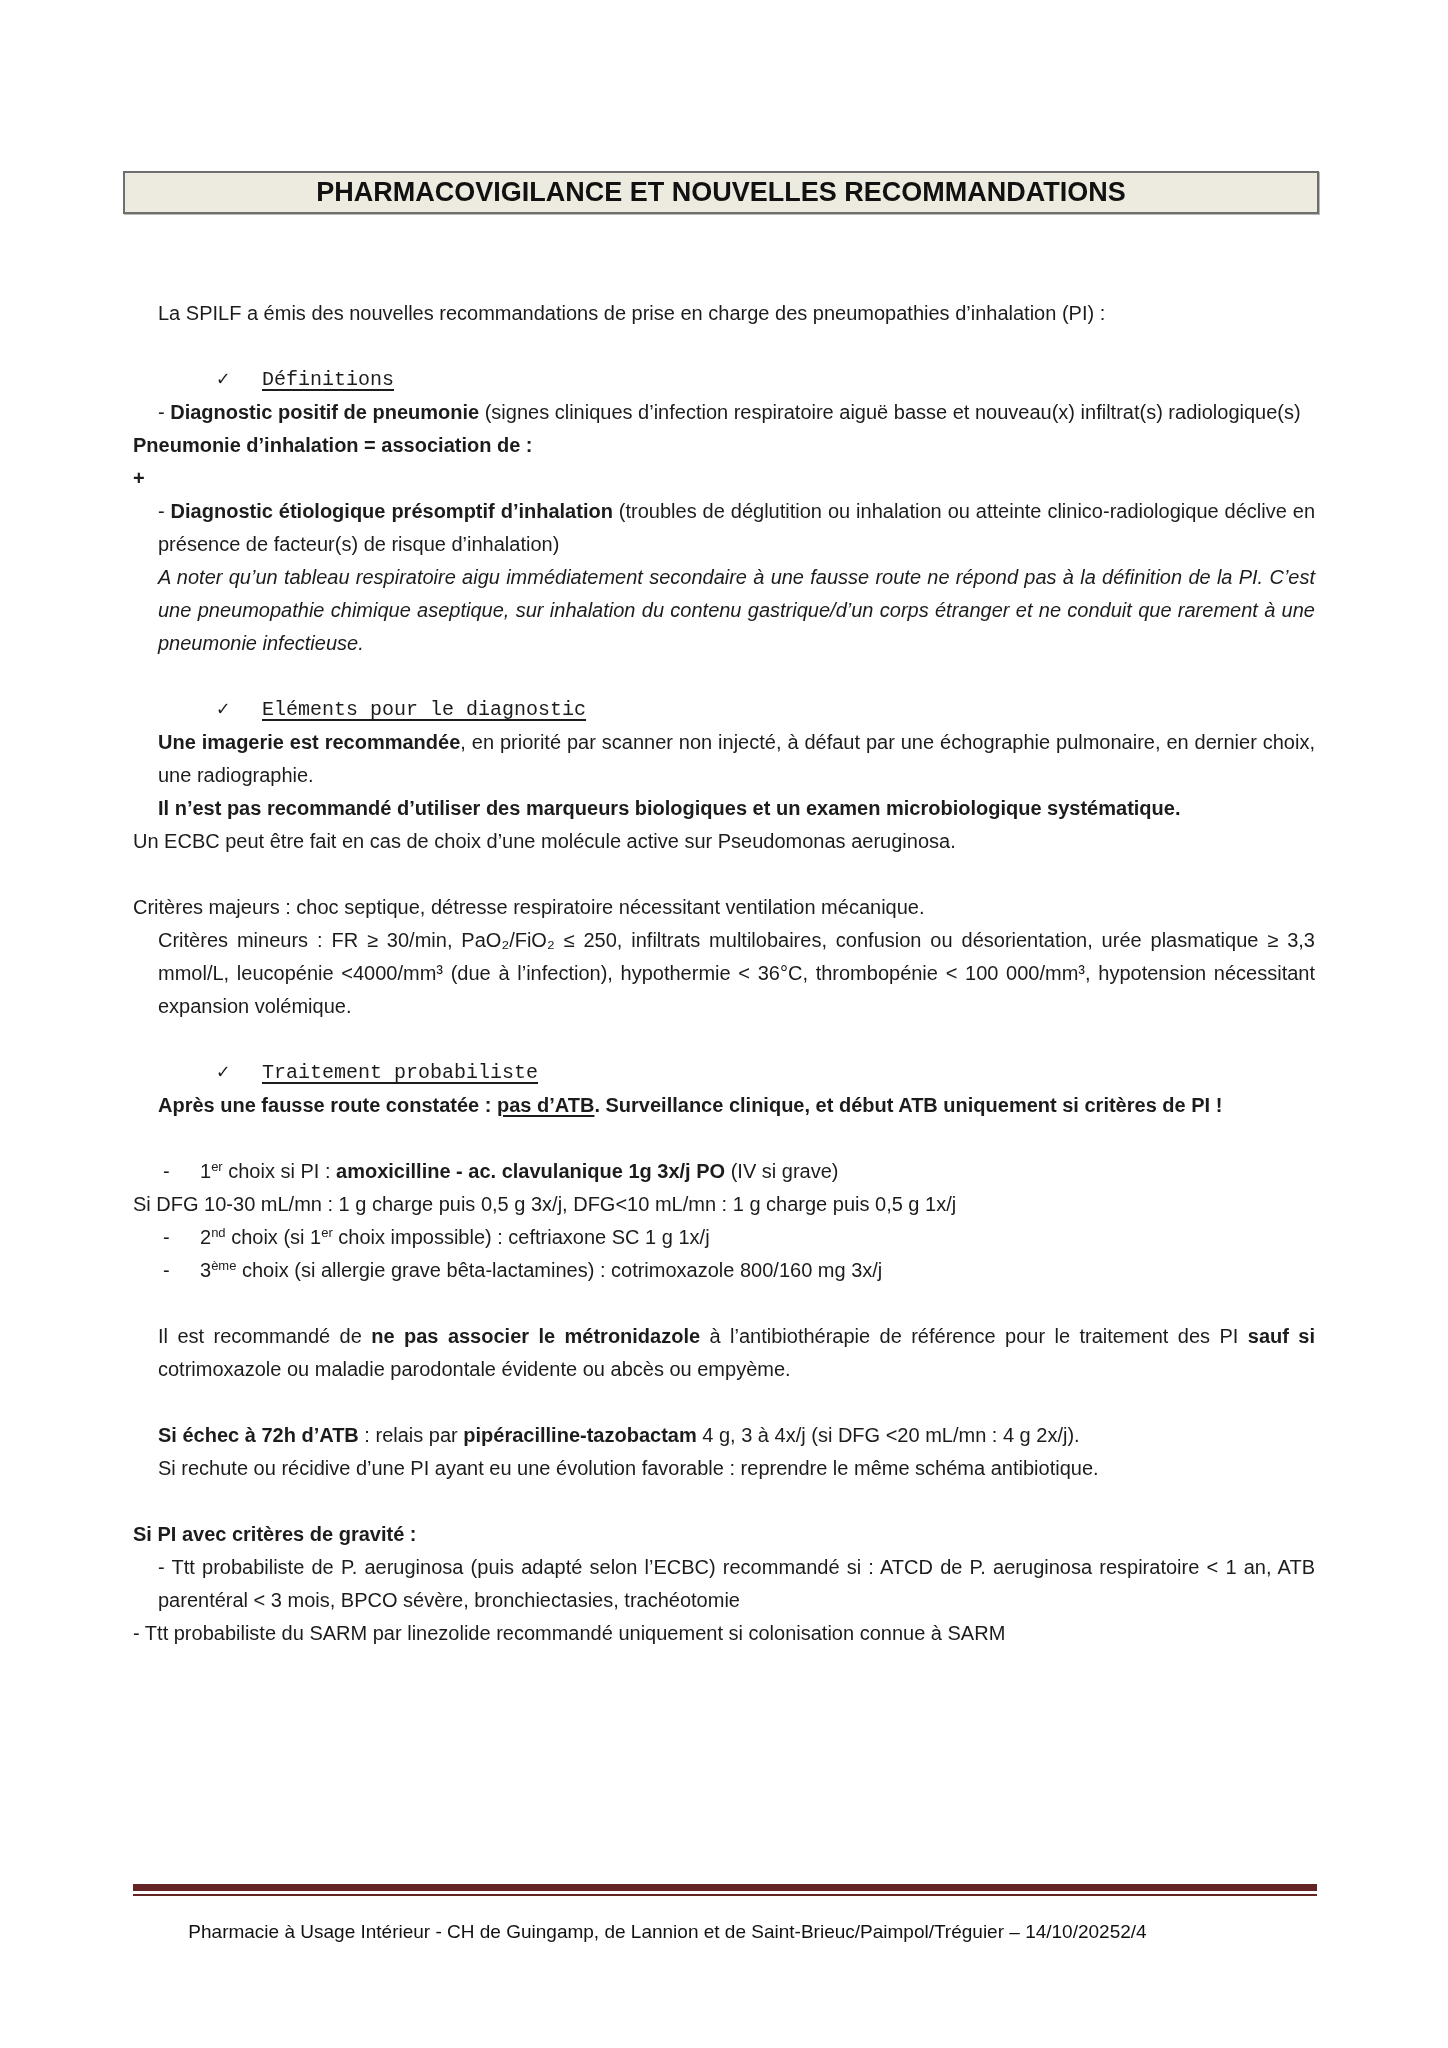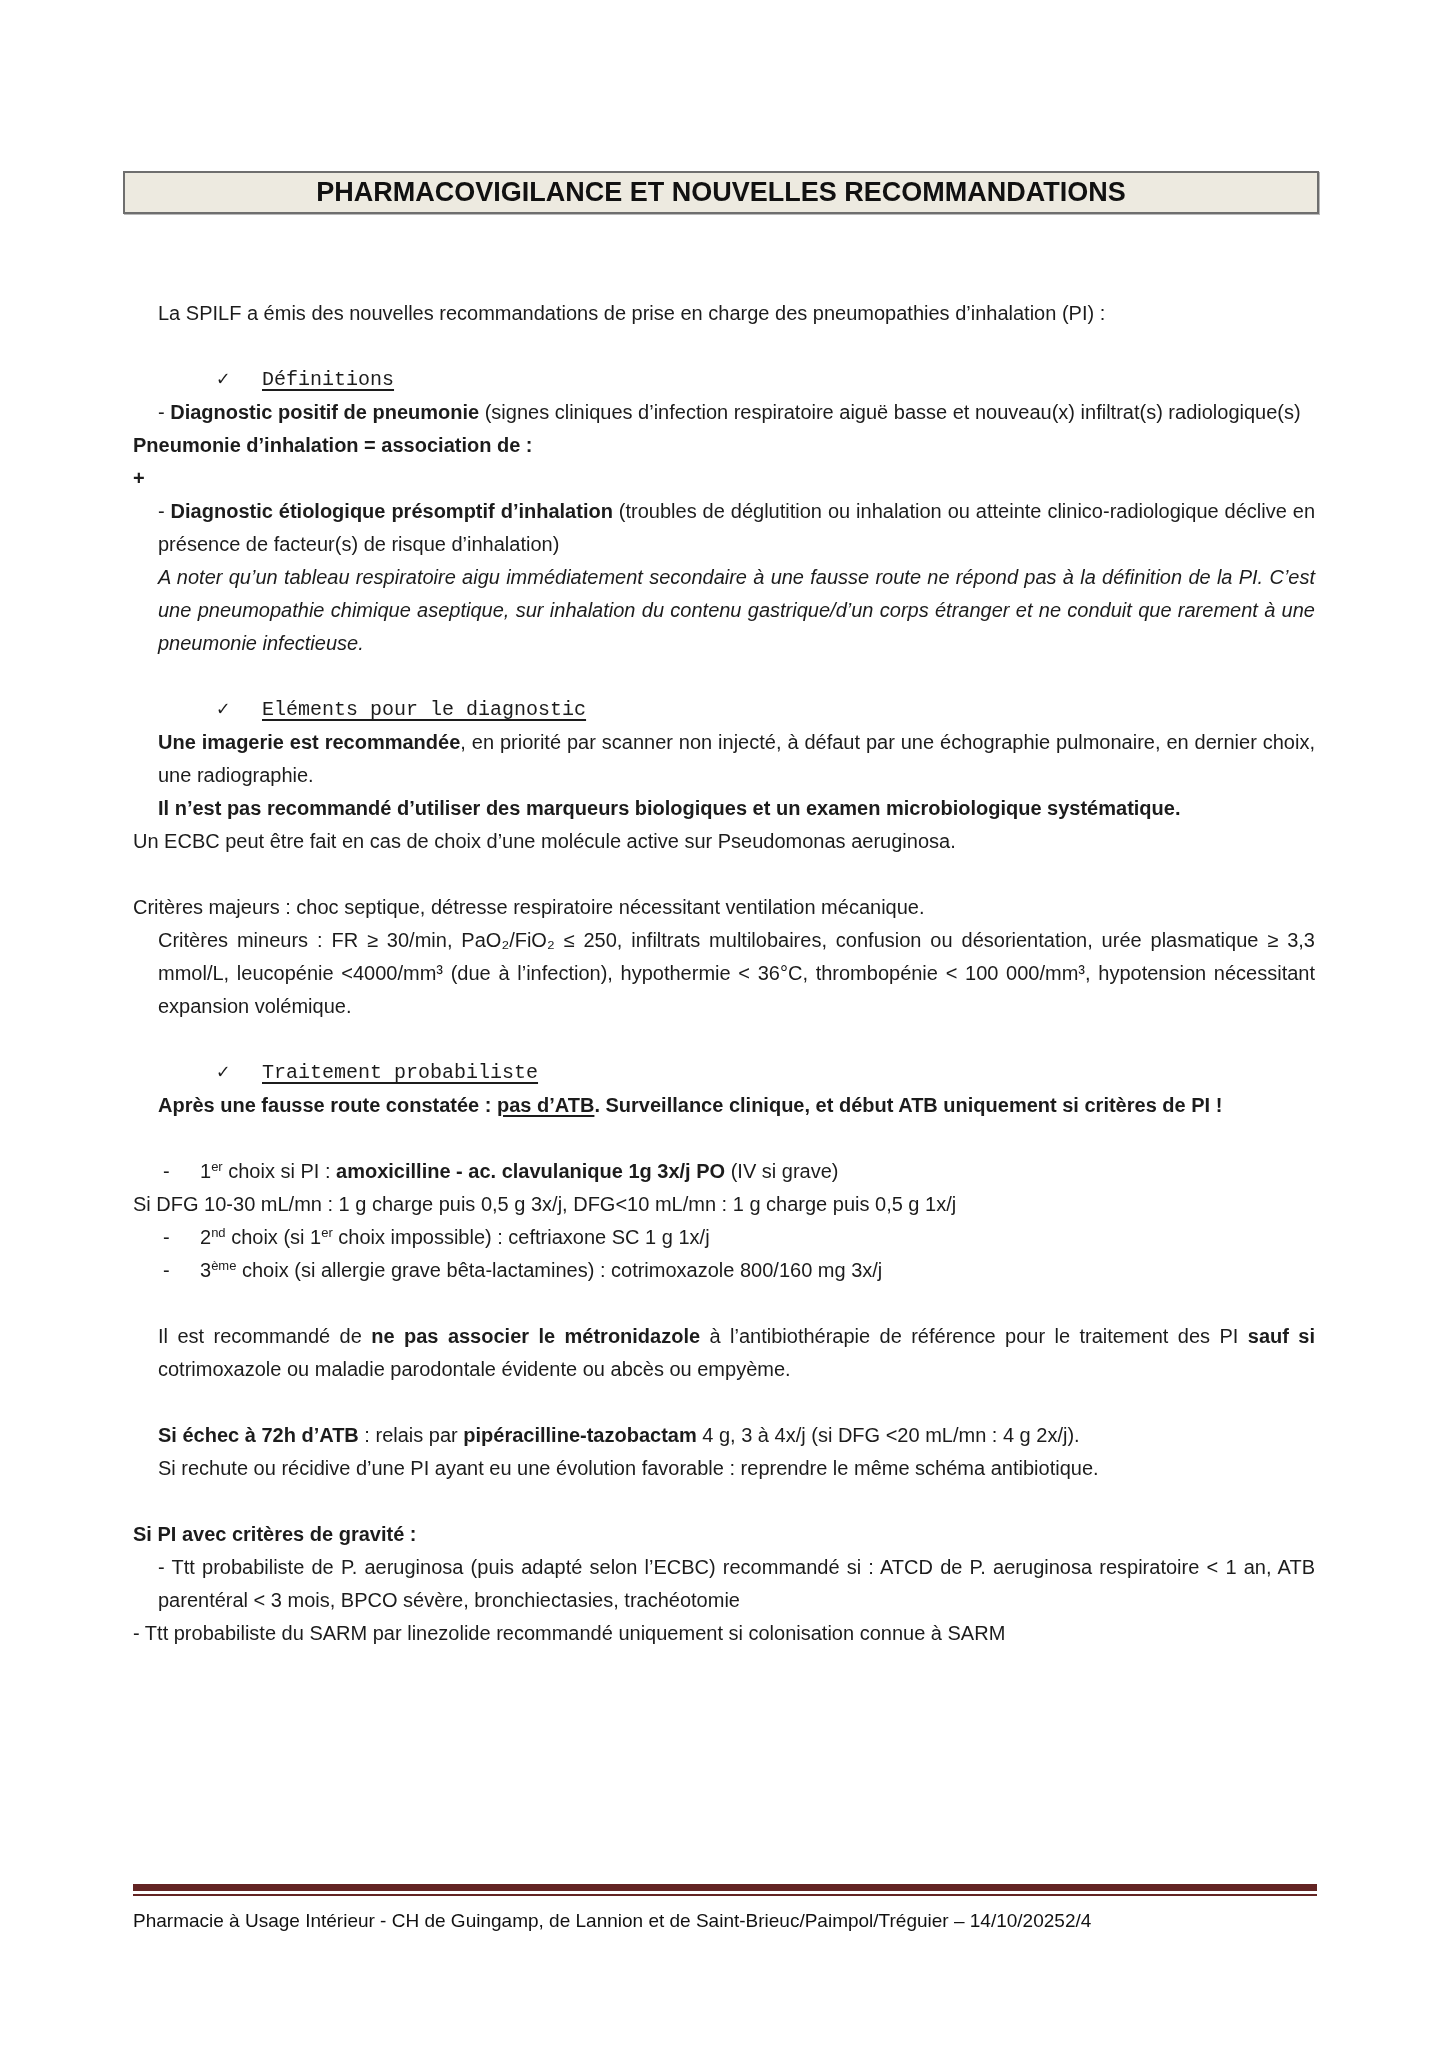--- a/index.html
+++ b/index.html
@@ -49,21 +49,21 @@
   .u{text-decoration:underline;text-underline-offset:3px;}
   .sup{font-size:13px;vertical-align:7px;line-height:0;}
   .check-item{padding-left:84px;font-family:Liberation Mono, monospace;}
   .check-mark{display:inline-block;width:45px;}
   .check-label{text-decoration:underline;text-underline-offset:4px;}
   .list-item{position:relative;padding-left:67px;}
   .list-marker{position:absolute;left:30px;}
   .footer{position:absolute;left:133px;right:131px;top:1884px;font-size:19px;color:#111;}
   .sep-thick{height:7px;background:var(--footer-bar);}
   .sep-thin{height:2px;background:var(--footer-bar);margin-top:3px;}
-  .footer-row{display:flex;justify-content:flex-start;margin-top:13px;line-height:24px;}
+  .footer-row{display:flex;justify-content:center;margin-top:24px;line-height:24px;}
   .page-num{padding-right:115px;}
 </style>
 </head>
 <body>
 
 <div class="page">
 
   <div class="title-box">
     <span class="title-text">PHARMACOVIGILANCE ET NOUVELLES RECOMMANDATIONS</span>
   </div>

